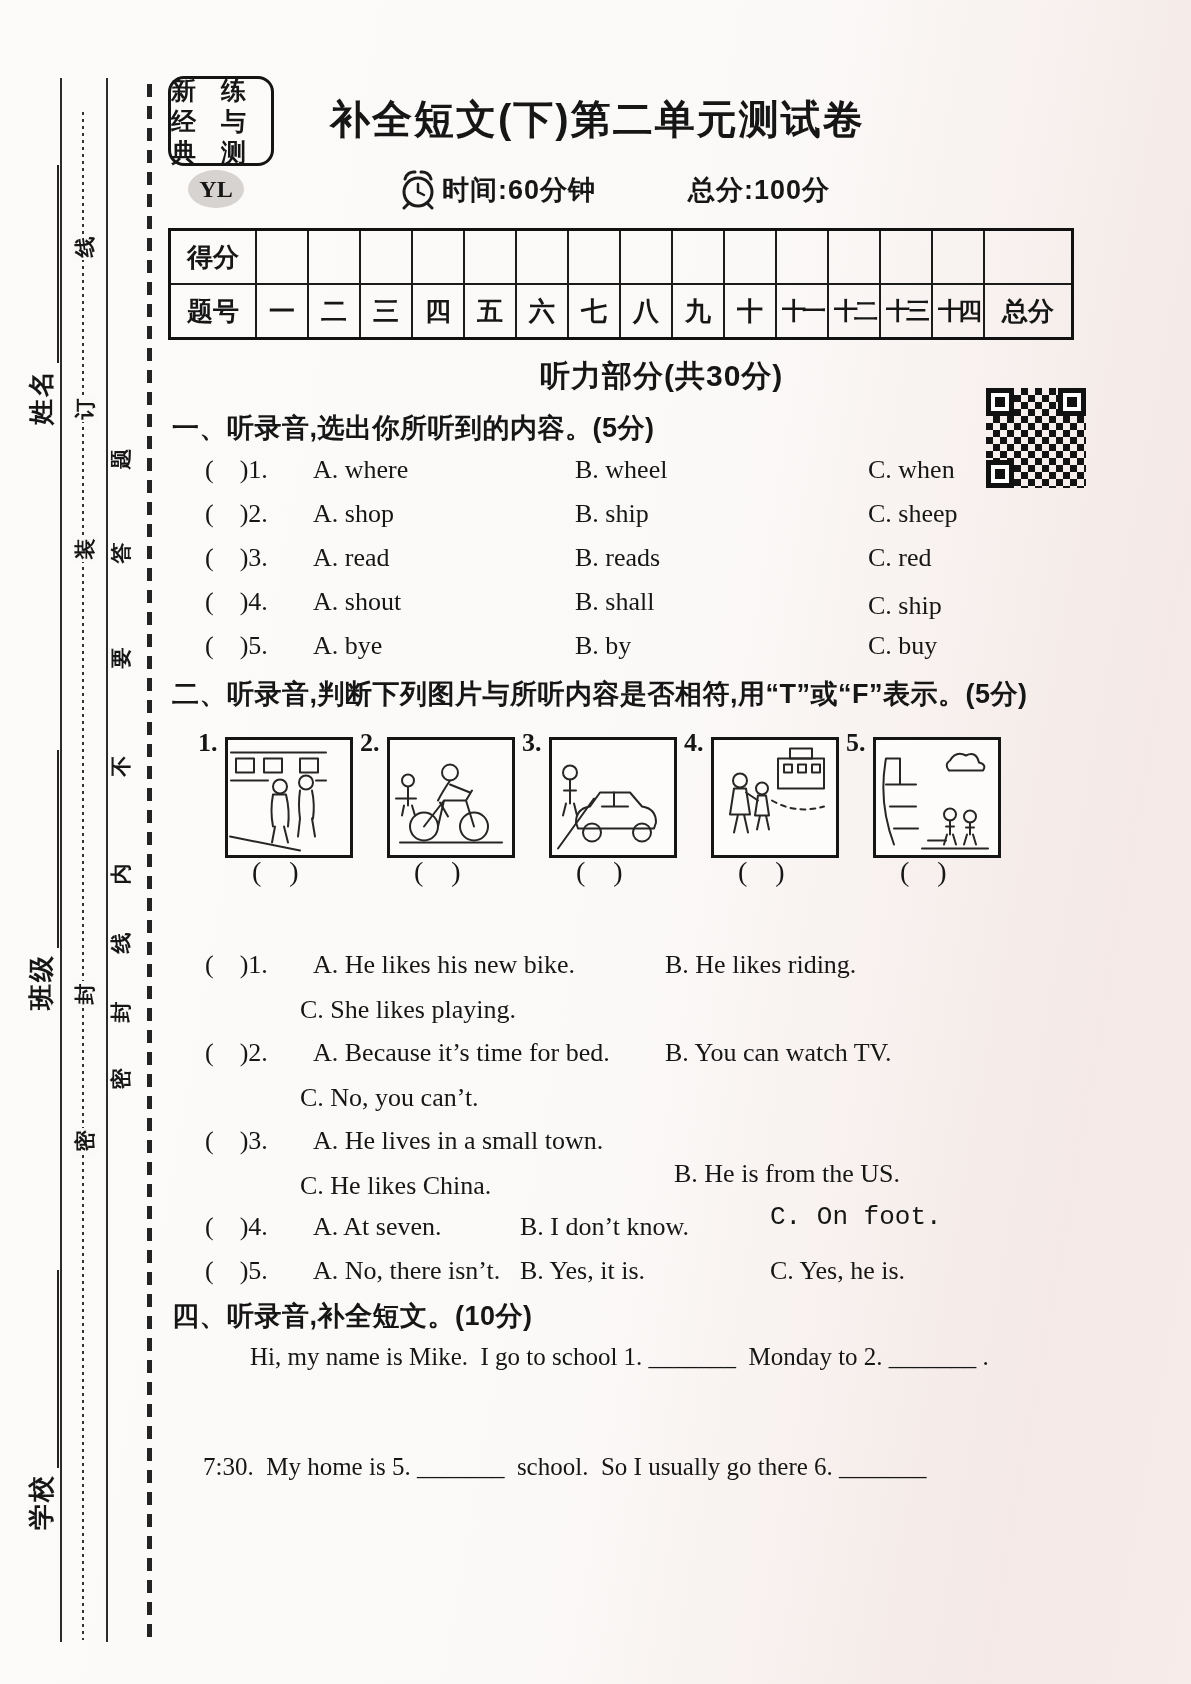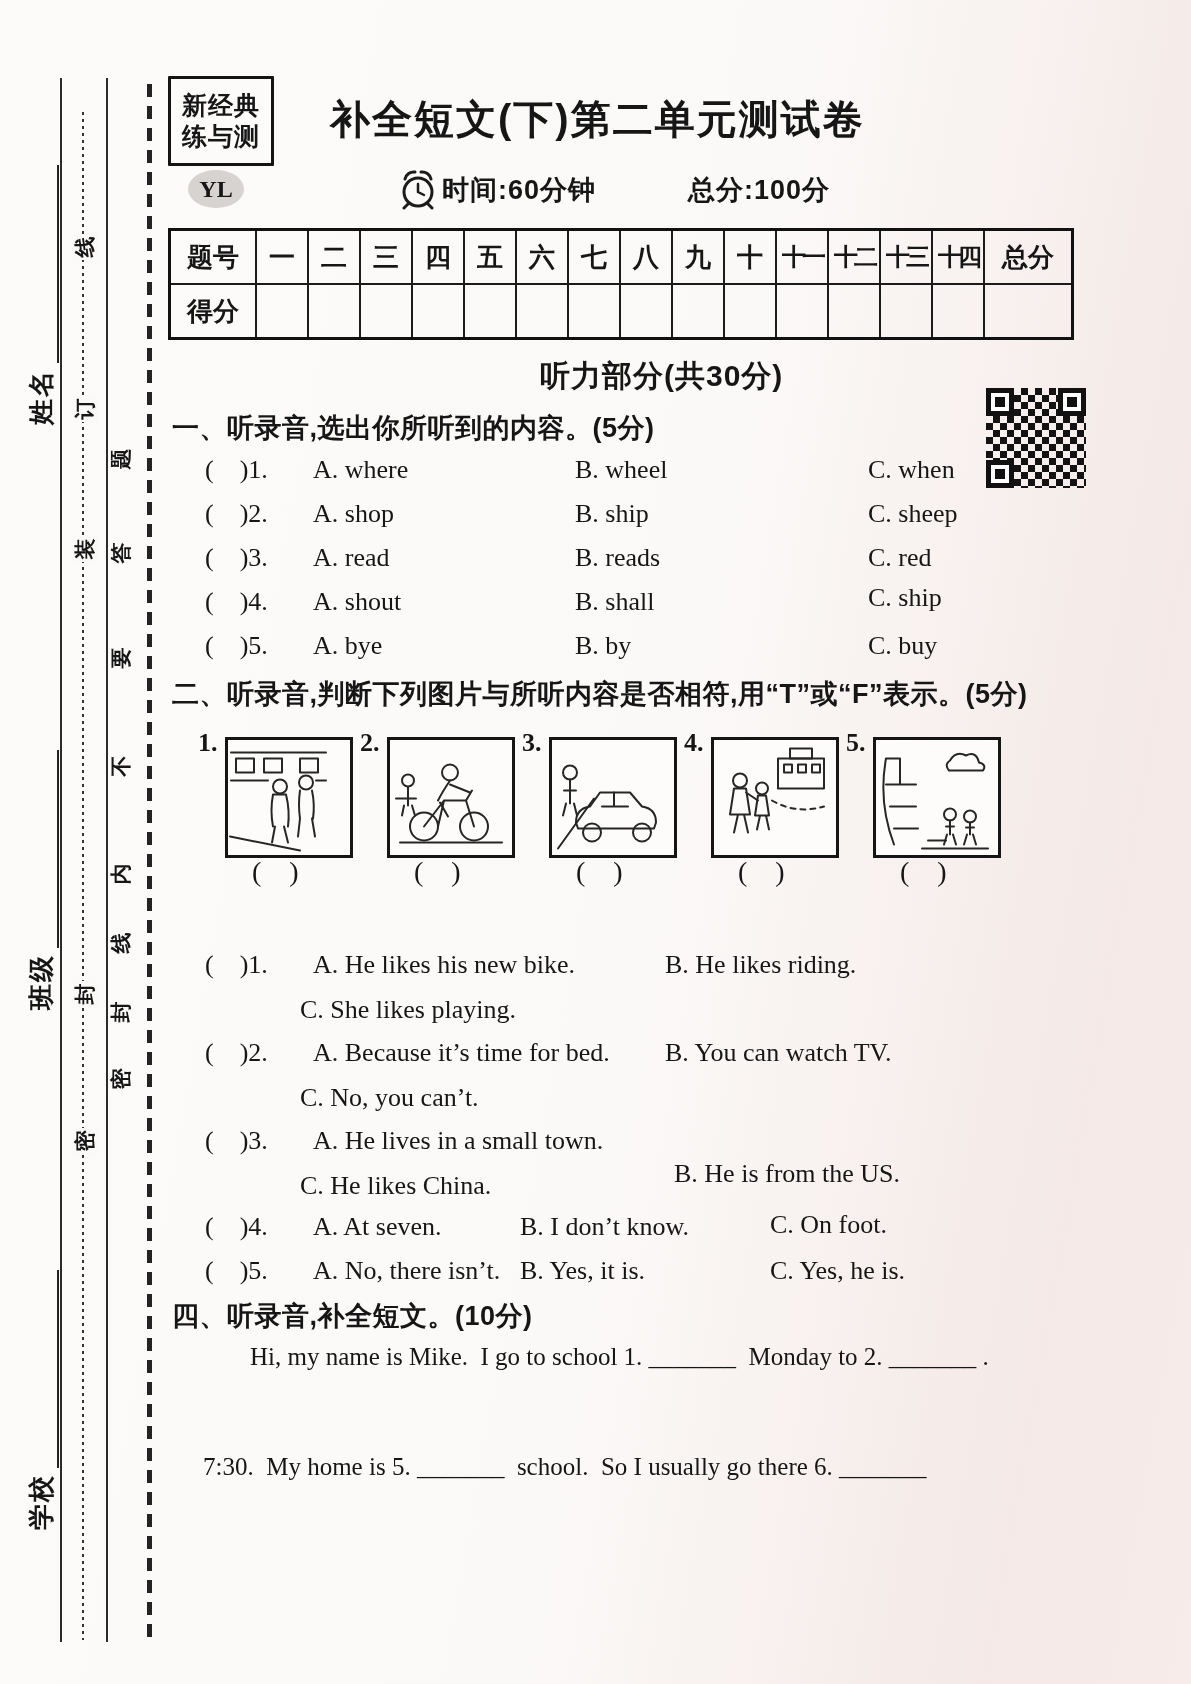--- a/index.html
+++ b/index.html
@@ -11,21 +11,21 @@
   .vline-dotted{position:absolute;width:2px;background:repeating-linear-gradient(180deg,#333 0 3px,transparent 3px 7px);}
   .vline-dashed{position:absolute;width:5px;background:repeating-linear-gradient(180deg,#232323 0 13px,transparent 13px 22px);}
   .vlabel{position:absolute;width:260px;height:34px;display:flex;align-items:flex-end;gap:6px;
           transform:rotate(-90deg);font-weight:bold;font-size:26px;letter-spacing:2px;white-space:nowrap;}
   .vlabel .mblank{flex:1;border-bottom:2px solid #222;height:4px;}
   .mchar{position:absolute;width:26px;height:26px;line-height:26px;text-align:center;
          font-size:21px;font-weight:600;transform:rotate(-90deg);}
   .mchar.on-dotted{background:#fbf9f8;}
   
   .stamp{position:absolute;left:168px;top:76px;width:100px;height:84px;border:3px solid #141414;
-         border-radius:1px;display:flex;flex-direction:column;align-items:center;justify-content:center;
+         border-radius:16px;display:flex;flex-direction:row;align-items:center;justify-content:center;
          font-weight:bold;font-size:25px;line-height:31px;letter-spacing:1px;background:#fcfbfa;}
   .badge{position:absolute;left:188px;top:170px;width:56px;height:38px;background:#d7d3d1;border-radius:50%;
          display:flex;align-items:center;justify-content:center;font-family:"Liberation Serif",serif;
          font-weight:bold;font-size:24px;color:#151515;}
   .title{position:absolute;left:330px;top:92px;font-size:40px;font-weight:bold;letter-spacing:2px;}
   .meta{position:absolute;top:172px;font-size:27px;font-weight:bold;letter-spacing:1px;}
   .clock{position:absolute;left:398px;top:166px;}
   
   table.score{position:absolute;left:168px;top:228px;border-collapse:collapse;table-layout:fixed;
               font-weight:bold;font-size:26px;}
@@ -109,55 +109,55 @@
         <path d="M20 26 L20 18 M20 26 L26 29" stroke-width="2.5"></path>
       </g>
     </svg>
   </div>
   <div class="meta" style="left:442px;">时间:60分钟</div>
   <div class="meta" style="left:688px;">总分:100分</div>
 
   <table class="score">
     <tbody>
         <tr>
+      <td class="hd">得分</td>
+      <td></td>
+          <td></td>
+      <td></td>
+          <td></td>
+      <td></td>
+          <td></td>
+      <td></td>
+          <td></td>
+      <td></td>
+          <td></td>
+      <td></td>
+          <td></td>
+      <td></td>
+          <td></td>
+      <td></td>
+    </tr>
+    <tr>
       <td class="hd">题号</td>
       <td class="nc">一</td>
       <td class="nc">二</td>
       <td class="nc">三</td>
       <td class="nc">四</td>
       <td class="nc">五</td>
       <td class="nc">六</td>
       <td class="nc">七</td>
       <td class="nc">八</td>
       <td class="nc">九</td>
       <td class="nc">十</td>
       <td class="nc n2">十一</td>
       <td class="nc n2">十二</td>
       <td class="nc n2">十三</td>
       <td class="nc n2">十四</td>
       <td class="tc">总分</td>
     </tr>
-    <tr>
-      <td class="hd">得分</td>
-      <td></td>
-          <td></td>
-      <td></td>
-          <td></td>
-      <td></td>
-          <td></td>
-      <td></td>
-          <td></td>
-      <td></td>
-          <td></td>
-      <td></td>
-          <td></td>
-      <td></td>
-          <td></td>
-      <td></td>
-    </tr>
   </tbody>
     </table>
 
   <div class="sec-center">听力部分(共30分)</div>
 
   <div class="qr">
     <div class="fp tl"></div>
     <div class="fp tr"></div>
     <div class="fp bl"></div>
   </div>
@@ -172,21 +172,21 @@
       <span class="eng abs" style="left:108px;top:44px;">A. shop</span>
       <span class="eng abs" style="left:370px;top:44px;">B. ship</span>
       <span class="eng abs" style="left:663px;top:44px;">C. sheep</span>
     <span class="eng abs" style="left:0;top:88px;">(    )3.</span>
       <span class="eng abs" style="left:108px;top:88px;">A. read</span>
       <span class="eng abs" style="left:370px;top:88px;">B. reads</span>
       <span class="eng abs" style="left:663px;top:88px;">C. red</span>
     <span class="eng abs" style="left:0;top:132px;">(    )4.</span>
       <span class="eng abs" style="left:108px;top:132px;text-align:right;">A. shout</span>
       <span class="eng abs" style="left:370px;top:132px;">B. shall</span>
-      <span class="eng abs" style="left:663px;top:128px;">C. ship</span>
+      <span class="eng abs" style="left:663px;top:136px;">C. ship</span>
     <span class="eng abs" style="left:0;top:176px;">(    )5.</span>
       <span class="eng abs" style="left:108px;top:176px;">A. bye</span>
       <span class="eng abs" style="left:370px;top:176px;">B. by</span>
       <span class="eng abs" style="left:663px;top:176px;">C. buy</span>
   </div>
 
   <div class="heading" style="left:172px;top:676px;">二、听录音,判断下列图片与所听内容是否相符,用“T”或“F”表示。(5分)</div>
 
   <span class="picnum" style="left:198px;top:728px;">1.</span>
   <span class="picnum" style="left:360px;top:728px;">2.</span>
@@ -271,21 +271,21 @@
       <span class="eng abs" style="left:108px;top:88px;">A. Because it’s time for bed.</span>
       <span class="eng abs" style="left:460px;top:88px;">B. You can watch TV.</span>
     <span class="eng abs" style="left:95px;top:133px;">C. No, you can’t.</span>
     <span class="eng abs" style="left:0;top:176px;">(    )3.</span>
       <span class="eng abs" style="left:108px;top:176px;">A. He lives in a small town.</span>
       <span class="eng abs" style="left:469px;top:176px;margin-top:33px;">B. He is from the US.</span>
     <span class="eng abs" style="left:95px;top:221px;">C. He likes China.</span>
     <span class="eng abs" style="left:0;top:262px;">(    )4.</span>
       <span class="eng abs" style="left:108px;top:262px;">A. At seven.</span>
       <span class="eng abs" style="left:315px;top:262px;">B. I don’t know.</span>
-      <span class="eng abs" style="left:565px;top:260px;">C. On foot.</span>
+      <span class="eng abs" style="left:565px;top:252px;font-family:Liberation Mono, monospace;">C. On foot.</span>
     <span class="eng abs" style="left:0;top:306px;">(    )5.</span>
       <span class="eng abs" style="left:108px;top:306px;">A. No, there isn’t.</span>
       <span class="eng abs" style="left:315px;top:306px;">B. Yes, it is.</span>
       <span class="eng abs" style="left:565px;top:306px;">C. Yes, he is.</span>
   </div>
 
   <div class="heading" style="left:172px;top:1298px;">四、听录音,补全短文。(10分)</div>
   <div class="para-line" style="left:250px;top:1343px;">Hi, my name is Mike.  I go to school 1. _______  Monday to 2. _______ .</div>
   <div class="para-line" style="left:203px;top:1453px;">7:30.  My home is 5. _______  school.  So I usually go there 6. _______</div>
 

